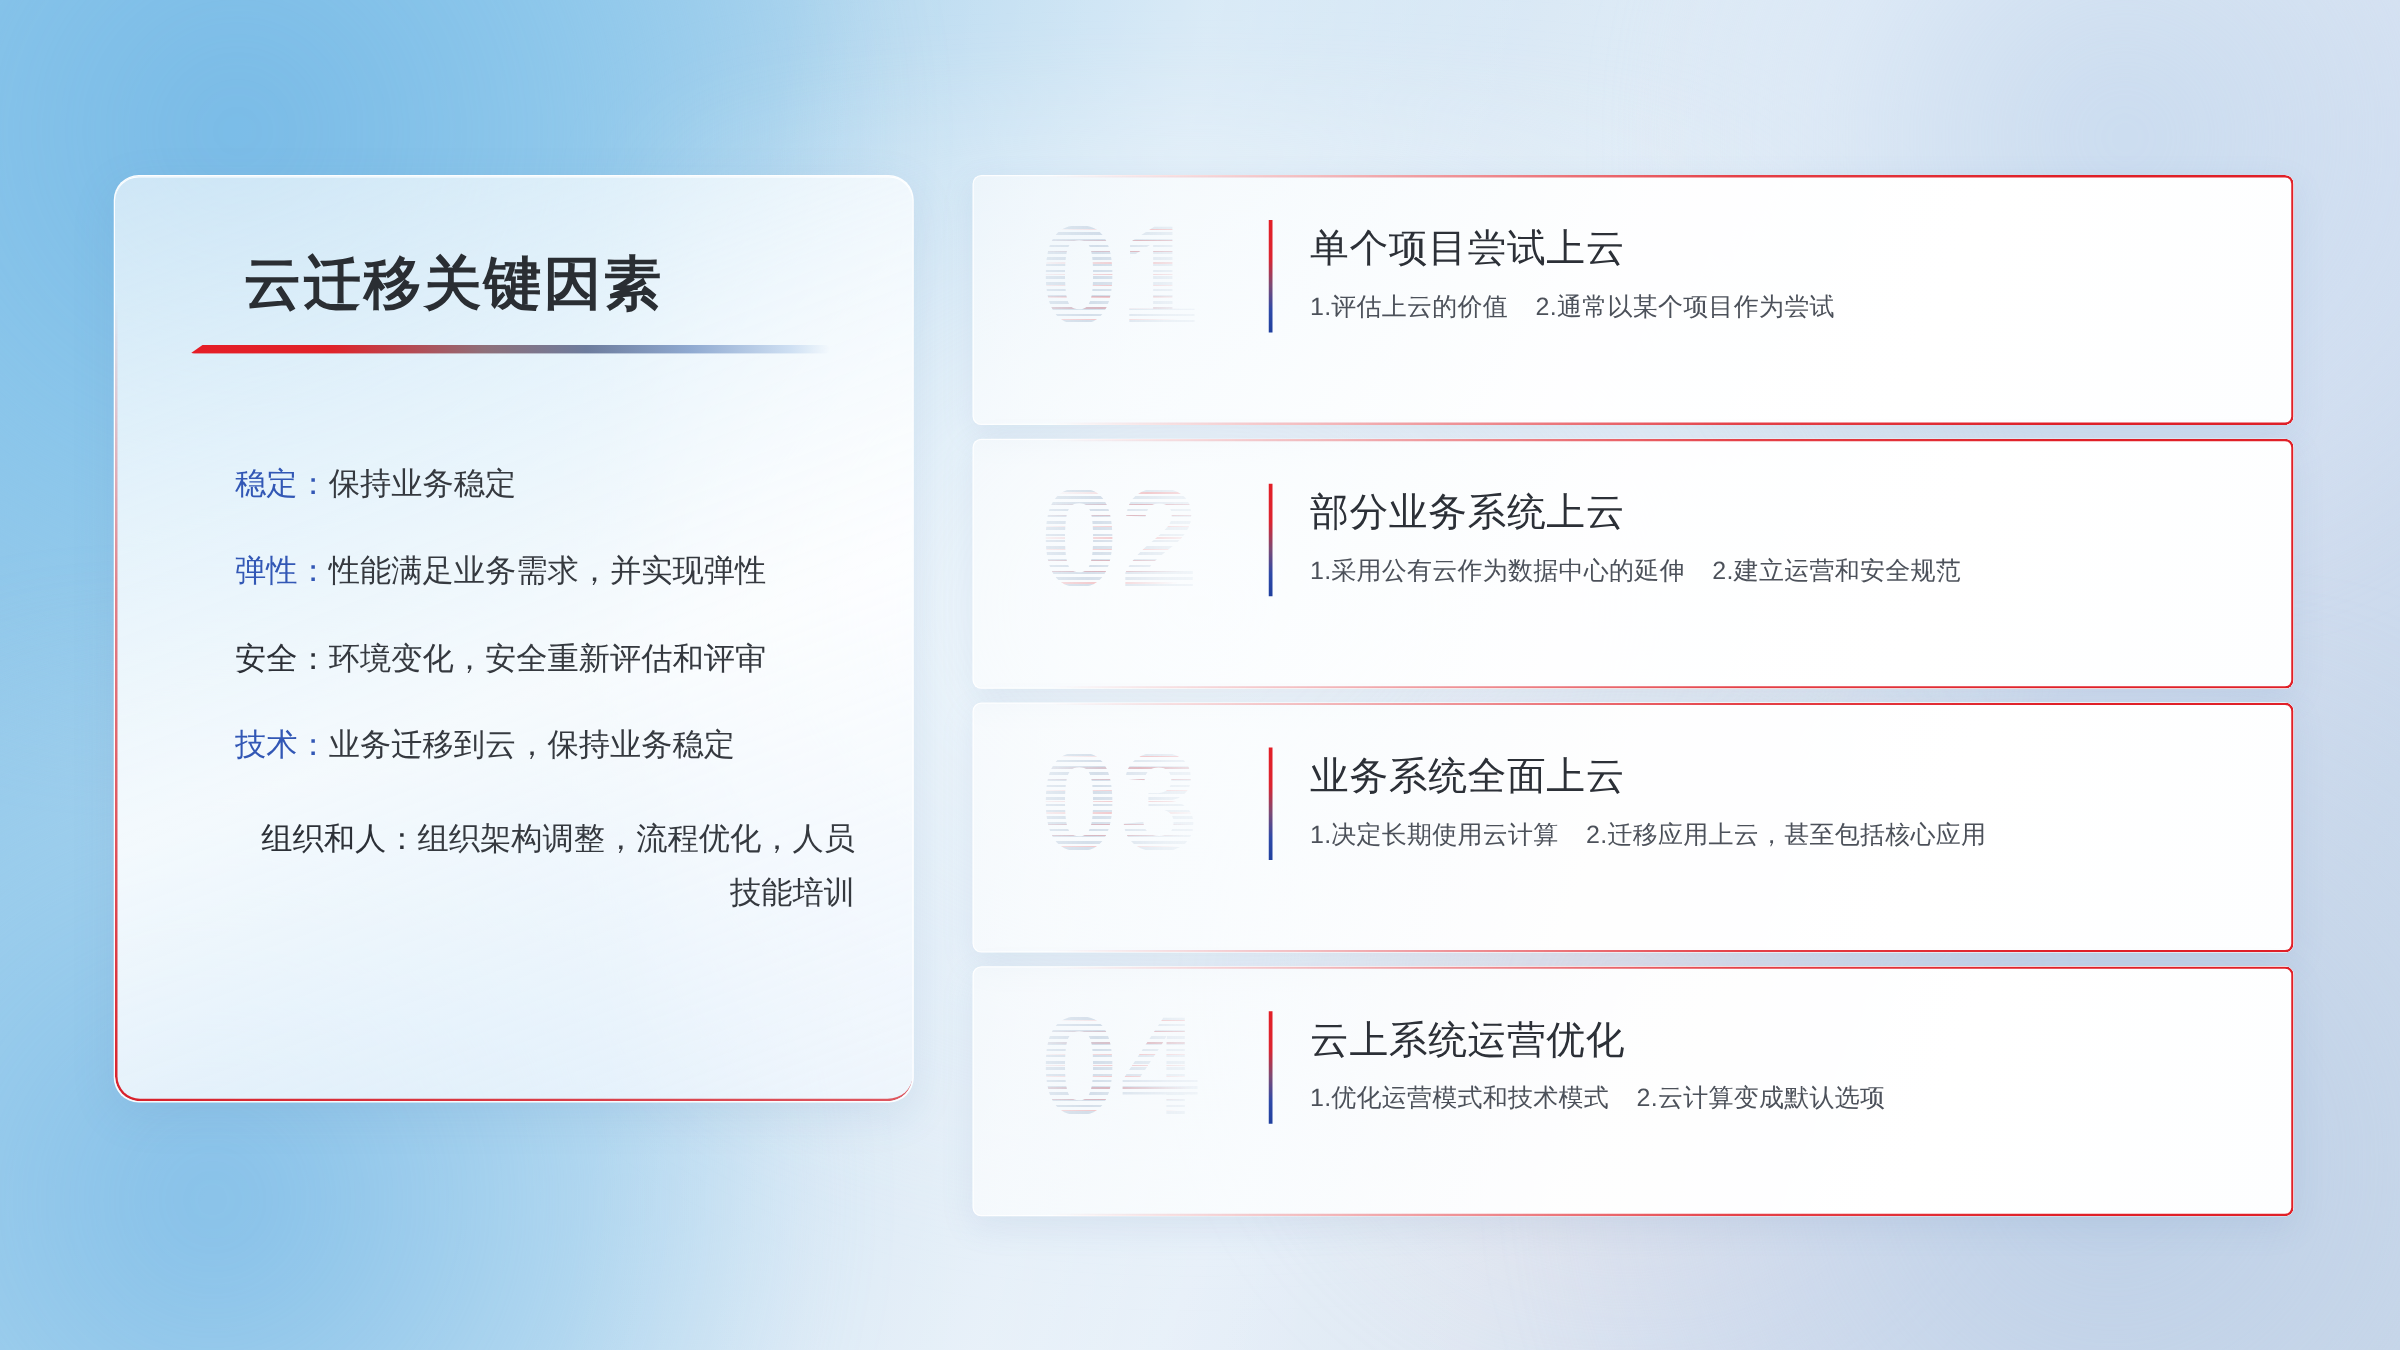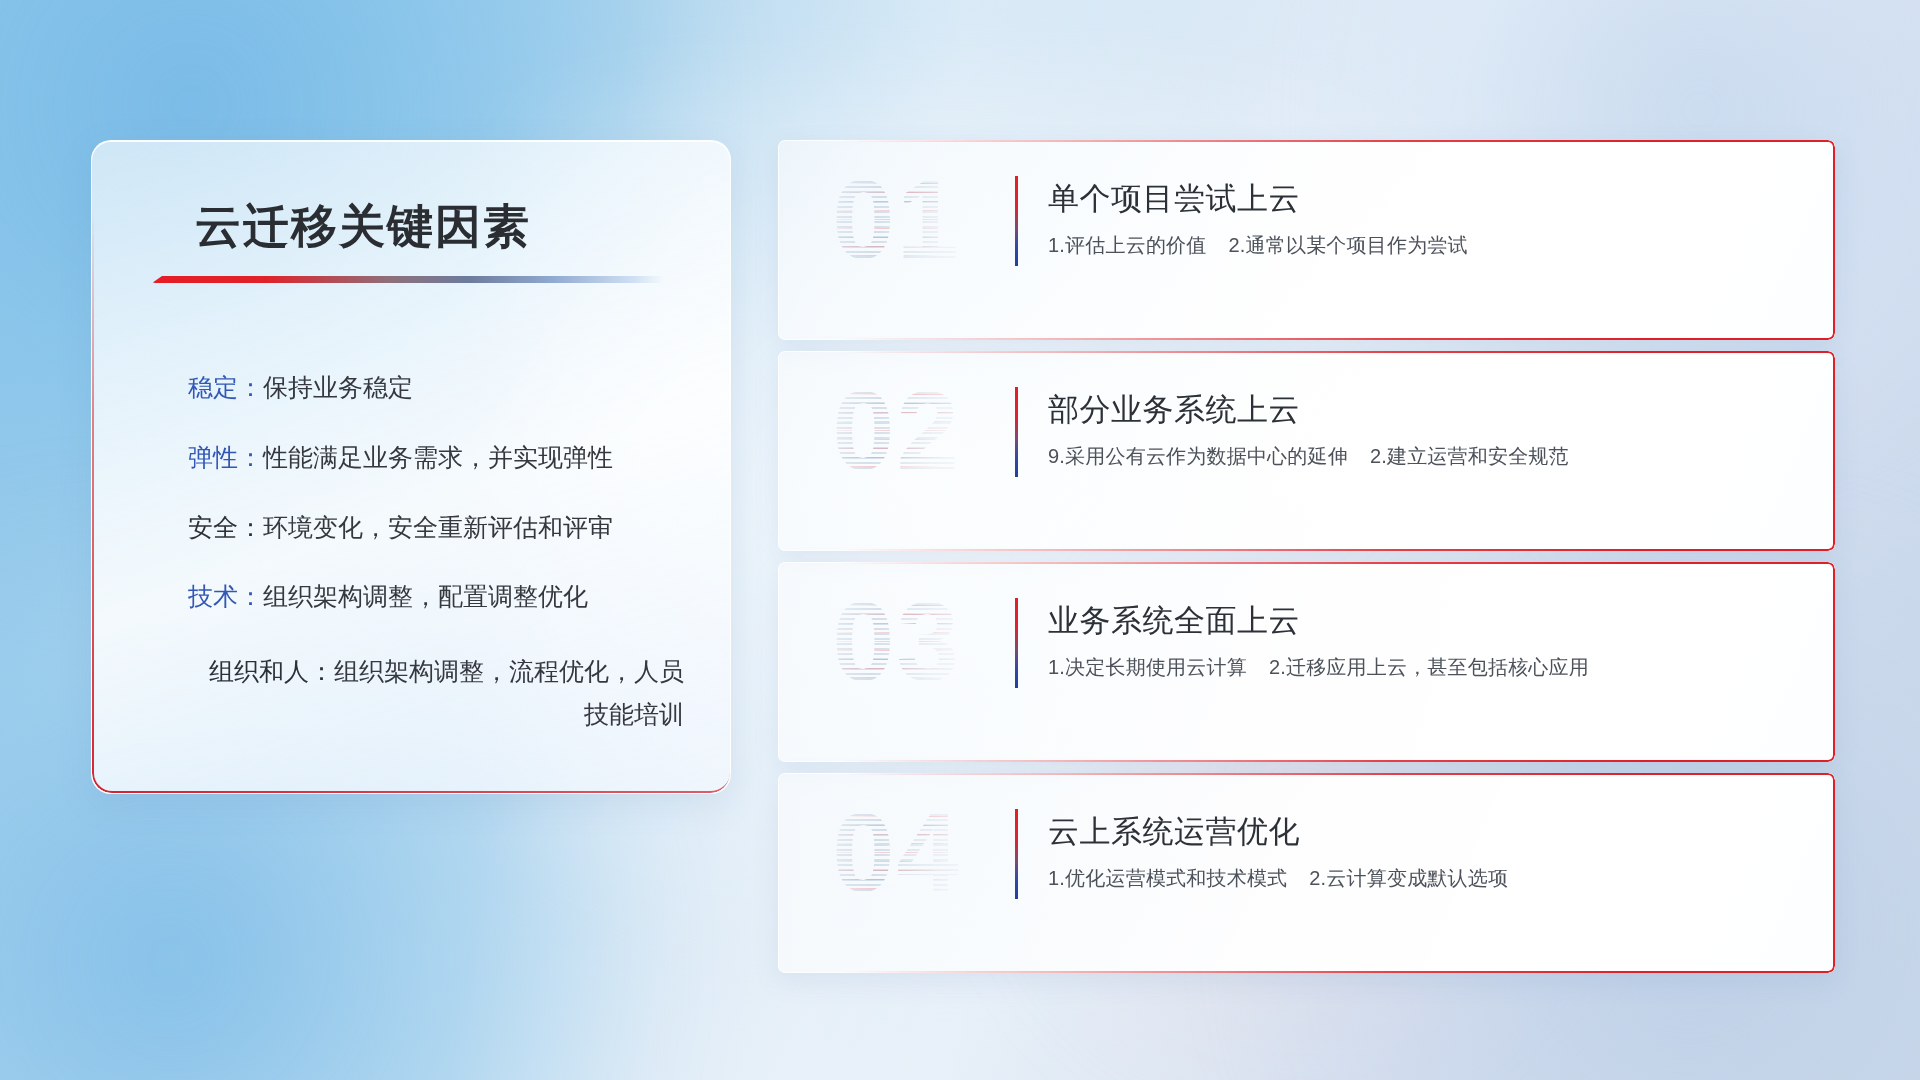--- a/index.html
+++ b/index.html
@@ -52,21 +52,21 @@
   #bg .sheen {
     position:absolute; left:0; top:0; width:100%; height:100%;
     background:linear-gradient(100deg, rgba(255,255,255,0) 30%, rgba(255,255,255,.30) 46%, rgba(255,255,255,.05) 58%, rgba(255,255,255,0) 68%);
   }
 
   
   #stage { position:absolute; inset:0; z-index:2; }
 
   
   #leftPanel {
-    position:absolute; left:91px; top:140px; width:640px; height:654px;
+    position:absolute; left:91px; top:140px; width:640px; height:742px;
     border-radius:20px;
     background:linear-gradient(160deg, rgba(255,255,255,.62) 0%, rgba(250,253,255,.80) 28%, rgba(255,255,255,.88) 55%, rgba(248,251,255,.80) 80%, rgba(243,248,254,.72) 100%);
     border:1px solid rgba(255,255,255,.92);
     box-shadow:0 10px 34px rgba(95,135,180,.13), inset 0 1px 0 rgba(255,255,255,.95);
     overflow:hidden;
   }
   #leftPanel .redEdge {
     position:absolute; left:0; bottom:0; width:100%; height:100%;
     border-radius:20px; pointer-events:none;
     border-left:2px solid #d8202a;
@@ -183,21 +183,21 @@
       <div class="factor">
         <span class="k" style="color: rgb(50, 87, 181);">稳定：</span><span>保持业务稳定</span>
       </div>
       <div class="factor">
         <span class="k" style="color: rgb(50, 87, 181);">弹性：</span><span>性能满足业务需求，并实现弹性</span>
       </div>
       <div class="factor">
         <span class="k" style="color: rgb(44, 48, 55);">安全：</span><span>环境变化，安全重新评估和评审</span>
       </div>
       <div class="factor">
-        <span class="k" style="color: rgb(50, 87, 181);">技术：</span><span>组织架构调整，配置调整优化</span>
+        <span class="k" style="color: rgb(50, 87, 181);">技术：</span><span>业务迁移到云，保持业务稳定</span>
       </div>
       <div class="factor wrapline">
         <span class="k" style="color: rgb(44, 48, 55);">组织和人：</span><span>组织架构调整，流程优化，人员技能培训</span>
       </div>
     </div>
   </div>
 
   <div class="stepCard" id="card0" style="top:140px">
     <div class="cardWhiteEdge"></div>
     <div class="cardRedEdge"></div>
@@ -211,21 +211,21 @@
   </div>
 
   <div class="stepCard" id="card1" style="top:351px">
     <div class="cardWhiteEdge"></div>
     <div class="cardRedEdge"></div>
     <div class="ghostNum">02</div>
     <div class="ghostNumWarm">02</div>
     <div class="divider"></div>
     <div class="cardTitle">部分业务系统上云</div>
     <div class="cardDesc">
-      <span>9.采用公有云作为数据中心的延伸</span><span class="gapSpace"></span><span>2.建立运营和安全规范</span>
+      <span>1.采用公有云作为数据中心的延伸</span><span class="gapSpace"></span><span>2.建立运营和安全规范</span>
     </div>
   </div>
 
   <div class="stepCard" id="card2" style="top:562px">
     <div class="cardWhiteEdge"></div>
     <div class="cardRedEdge"></div>
     <div class="ghostNum">03</div>
     <div class="ghostNumWarm">03</div>
     <div class="divider"></div>
     <div class="cardTitle">业务系统全面上云</div>

